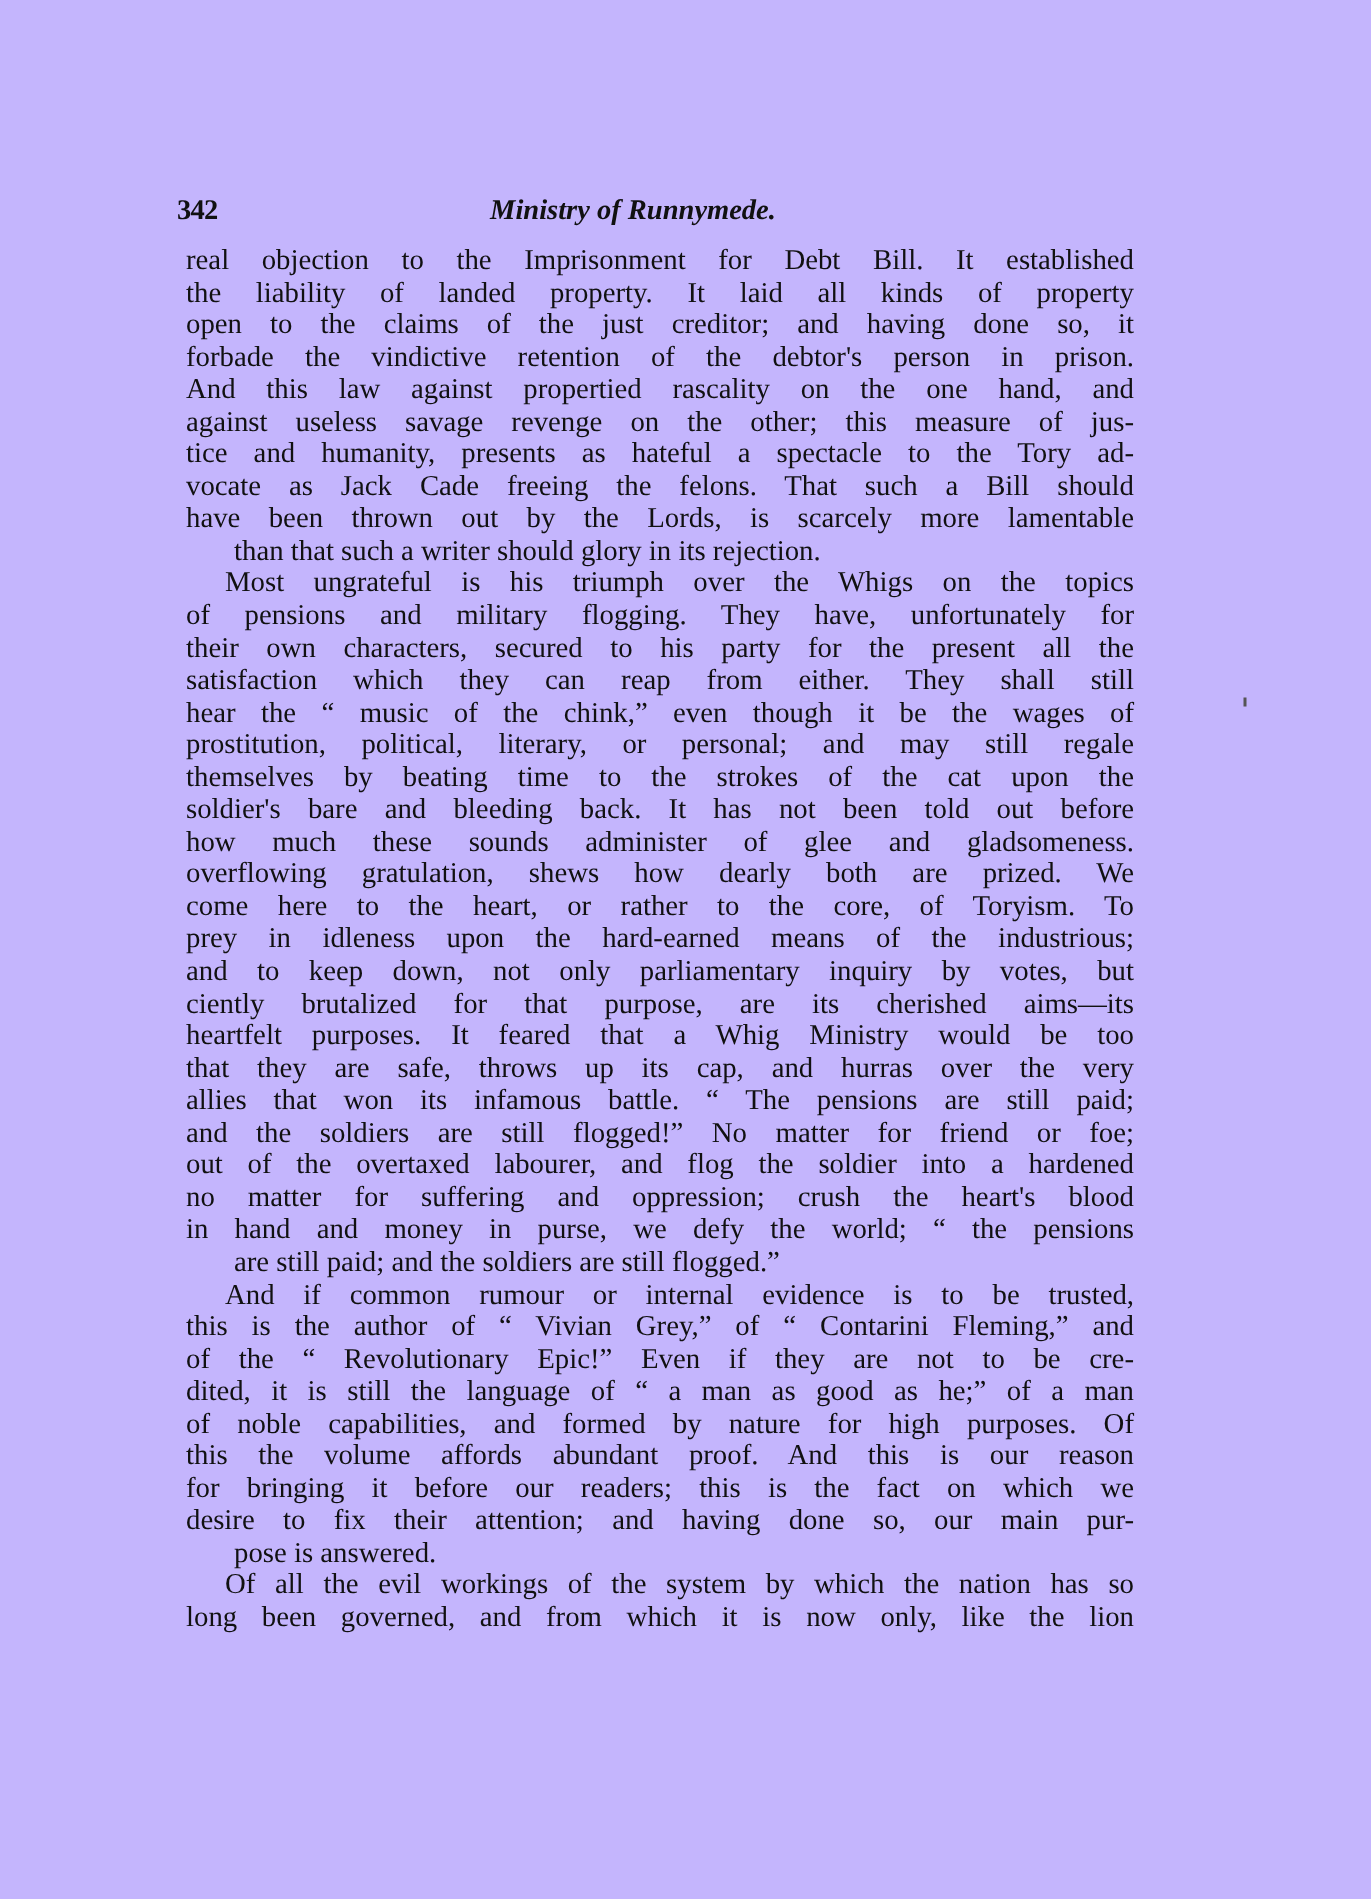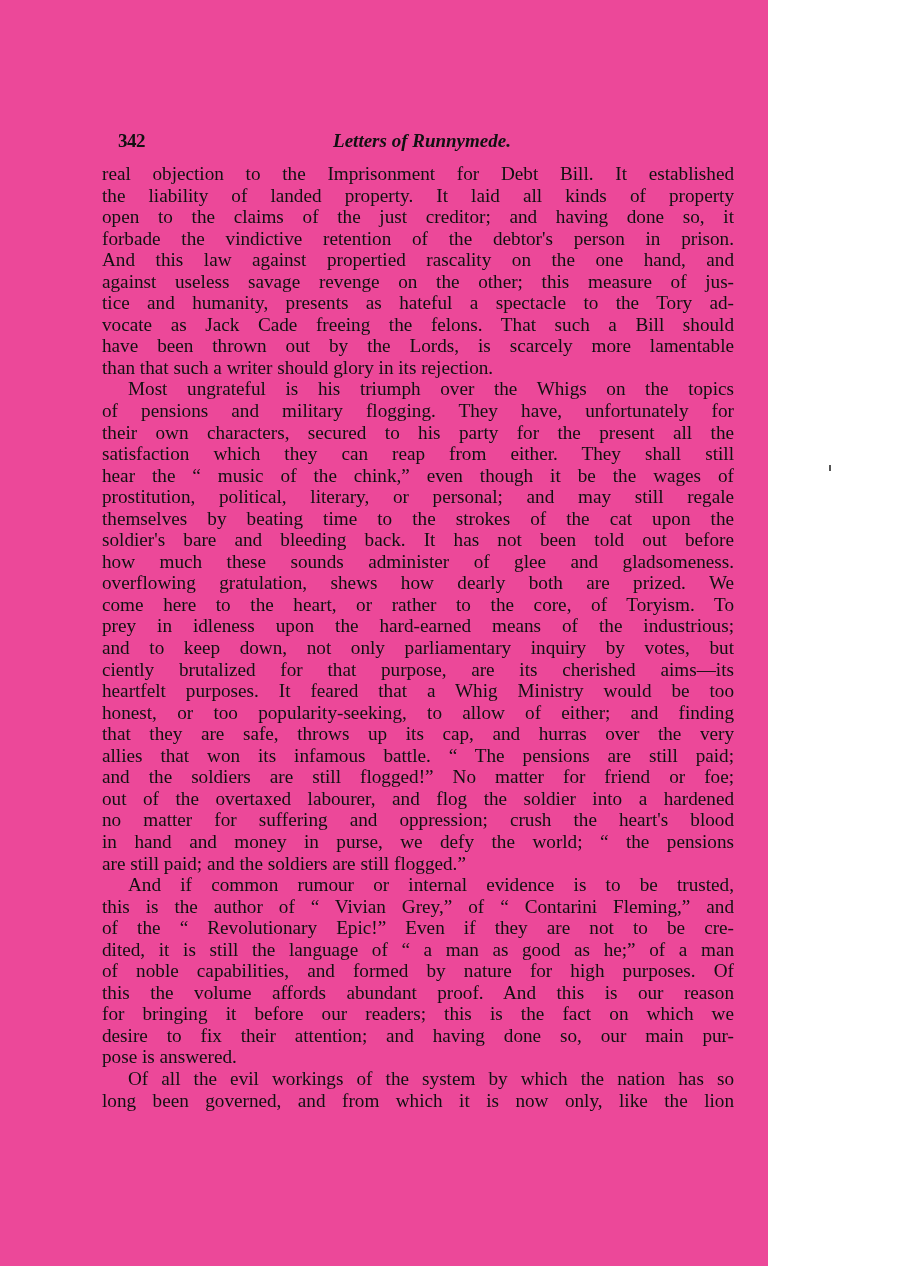--- a/index.html
+++ b/index.html
@@ -11,22 +11,22 @@
       width: 914px;
       height: 1266px;
       position: relative;
       overflow: hidden;
       font-family: "Liberation Serif", "DejaVu Serif", serif;
       color: #111111;
     }
     .page {
       position: absolute;
       left: 0; top: 0;
-      width: 768px; height: 1266px;
-      background: #ec4899;
+      width: 914px; height: 1266px;
+      background: #c4b5fd;
     }
     .running-head {
       position: absolute;
       left: 118px;
       top: 130px;
       width: 632px;
       height: 26px;
     }
     .page-number {
       position: absolute;
@@ -42,58 +42,59 @@
       right: 0;
       top: 0;
       text-align: center;
       font-style: italic;
       font-weight: bold;
       font-size: 19px;
       padding-right: 24px;
     }
     .text-block {
       position: absolute;
-      left: 102px;
+      left: 124px;
       top: 163px;
       width: 632px;
       font-family: Liberation Serif, serif;
     }
     .line {
       display: block;
       height: 21.55px;
       line-height: 21.55px;
       font-size: 19.2px;
       white-space: nowrap;
       text-align: justify;
       text-align-last: justify;
       overflow: visible;
     }
     .line.indent {
       padding-left: 26px;
     }
     .line.last {
       text-align-last: left;
+      margin-left: 32px;
     }
     .margin-mark {
       position: absolute;
       left: 829px;
       top: 465px;
       width: 2px;
       height: 6px;
       background: #555555;
     }
   </style>
 </head>
 <body>
 
 <div class="page">
 
   <div class="running-head">
     <span class="page-number">342</span>
-    <span class="running-title">Letters of Runnymede.</span>
+    <span class="running-title">Ministry of Runnymede.</span>
   </div>
 
   <div class="text-block">
     <span class="line">real objection to the Imprisonment for Debt Bill.  It established</span>
     <span class="line">the liability of landed property.  It laid all kinds of property</span>
     <span class="line">open to the claims of the just creditor; and having done so, it</span>
     <span class="line">forbade the vindictive retention of the debtor's person in prison.</span>
     <span class="line">And this law against propertied rascality on the one hand, and</span>
     <span class="line">against useless savage revenge on the other; this measure of jus-</span>
     <span class="line">tice and humanity, presents as hateful a spectacle to the Tory ad-</span>
@@ -109,21 +110,20 @@
     <span class="line">prostitution, political, literary, or personal; and may still regale</span>
     <span class="line">themselves by beating time to the strokes of the cat upon the</span>
     <span class="line">soldier's bare and bleeding back.  It has not been told out before</span>
     <span class="line">how much these sounds administer of glee and gladsomeness.</span>
     <span class="line">overflowing gratulation, shews how dearly both are prized.  We</span>
     <span class="line">come here to the heart, or rather to the core, of Toryism.  To</span>
     <span class="line">prey in idleness upon the hard-earned means of the industrious;</span>
     <span class="line">and to keep down, not only parliamentary inquiry by votes, but</span>
     <span class="line">ciently brutalized for that purpose, are its cherished aims—its</span>
     <span class="line">heartfelt purposes.  It feared that a Whig Ministry would be too</span>
-    <span class="line">honest, or too popularity-seeking, to allow of either; and finding</span>
     <span class="line">that they are safe, throws up its cap, and hurras over the very</span>
     <span class="line">allies that won its infamous battle.  “ The pensions are still paid;</span>
     <span class="line">and the soldiers are still flogged!”  No matter for friend or foe;</span>
     <span class="line">out of the overtaxed labourer, and flog the soldier into a hardened</span>
     <span class="line">no matter for suffering and oppression; crush the heart's blood</span>
     <span class="line">in hand and money in purse, we defy the world; “ the pensions</span>
     <span class="line last">are still paid; and the soldiers are still flogged.”</span>
 
     <span class="line indent">And if common rumour or internal evidence is to be trusted,</span>
     <span class="line">this is the author of “ Vivian Grey,” of “ Contarini Fleming,” and</span>

